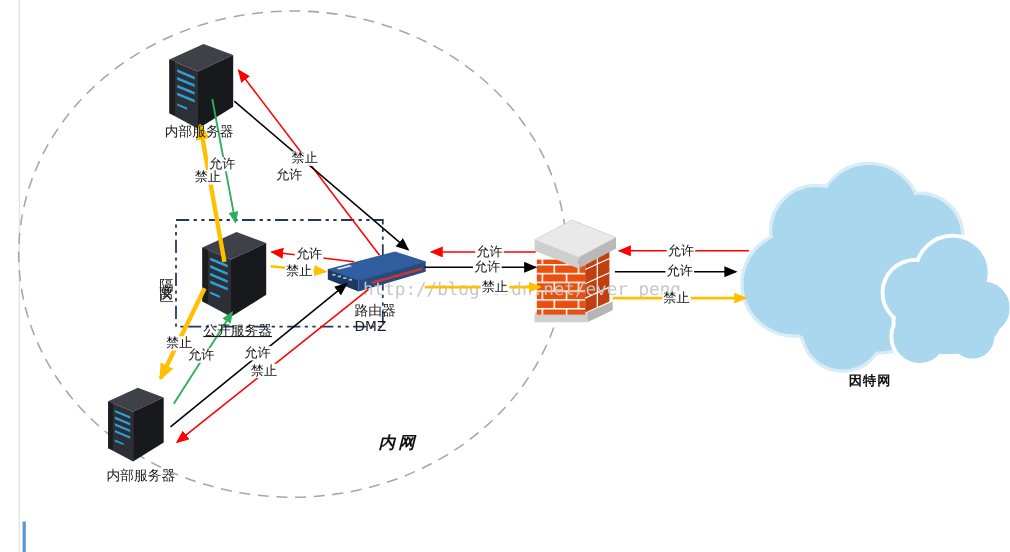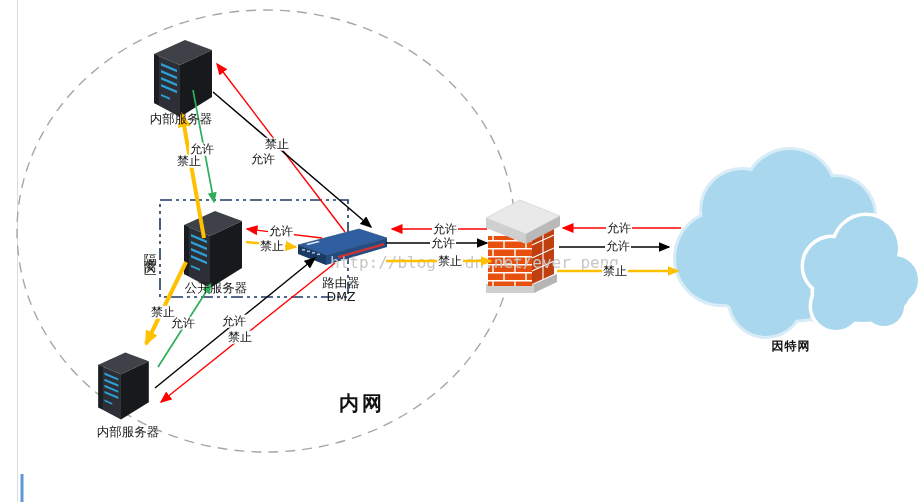--- a/index.html
+++ b/index.html
@@ -1,24 +1,24 @@
 <!DOCTYPE html>
 <html><head>
 <meta charset="utf-8">
 <style>
   html,body{margin:0;padding:0;background:#fff;}
   .stage{position:relative;width:918px;height:502px;background:#fff;overflow:hidden;
          font-family:"DejaVu Sans",sans-serif;}
   .stage svg{position:absolute;left:0;top:0;}
   .lbl{position:absolute;transform:translate(-50%,-50%);font-size:12px;color:#111;
-       white-space:nowrap;line-height:1.05;text-align:center;}
+       white-space:nowrap;line-height:1.05;}
   .edge{background:#fff;padding:0 1px;}
   .node{font-size:12.5px;color:#1a1a1a;}
   .vert{writing-mode:vertical-rl;letter-spacing:5px;font-size:13px;}
-  .big{font-weight:bold;font-size:20px;letter-spacing:3px;}
+  .big{font-weight:bold;font-size:15px;letter-spacing:3px;font-style:italic;}
   .inet{font-weight:bold;font-size:12px;letter-spacing:1px;}
   .router-lbl div{line-height:1.15;}
   .wm{font-family:"DejaVu Sans Mono",monospace;}
 </style>
 </head>
 <body>
 
 <div class="stage">
 
 <svg width="918" height="502" viewBox="0 0 918 502">
@@ -143,21 +143,21 @@
   <line x1="335" y1="263" x2="161" y2="402" stroke="#FF0000" stroke-width="1.4" marker-end="url(#mR)"></line>
   <line x1="487" y1="229" x2="392" y2="229" stroke="#FF0000" stroke-width="1.4" marker-end="url(#mR)"></line>
   <line x1="386" y1="243" x2="487" y2="243" stroke="#000000" stroke-width="1.4" marker-end="url(#mB)"></line>
   <line x1="386" y1="261" x2="491" y2="261" stroke="#FFC000" stroke-width="2.4" marker-end="url(#mY)"></line>
   <line x1="681" y1="228" x2="563" y2="228" stroke="#FF0000" stroke-width="1.4" marker-end="url(#mR)"></line>
   <line x1="559" y1="247" x2="669" y2="247" stroke="#000000" stroke-width="1.4" marker-end="url(#mB)"></line>
   <line x1="557" y1="271" x2="678" y2="271" stroke="#FFC000" stroke-width="2.4" marker-end="url(#mY)"></line>
 </svg>
 
 <div class="lbl node" style="left:181px;top:119px;">内部服务器</div>
-<div class="lbl node" style="left:216px;top:288px;">公开服务器</div>
+<div class="lbl node" style="left:216px;top:300px;text-decoration:underline;">公开服务器</div>
 <div class="lbl node" style="left:128px;top:432px;">内部服务器</div>
 <div class="lbl node router-lbl" style="left:341px;top:274px;margin-top:16px;">
   <div>路由器</div>
   <div>DMZ</div>
 </div>
 <div class="lbl node vert" style="left:150px;top:250px;">隔离区</div>
 <div class="lbl big" style="left:362px;top:403px;">内网</div>
 <div class="lbl inet" style="left:791px;top:346px;">因特网</div>
 
 <div class="lbl edge" style="left:202px;top:149px;">允许</div>

